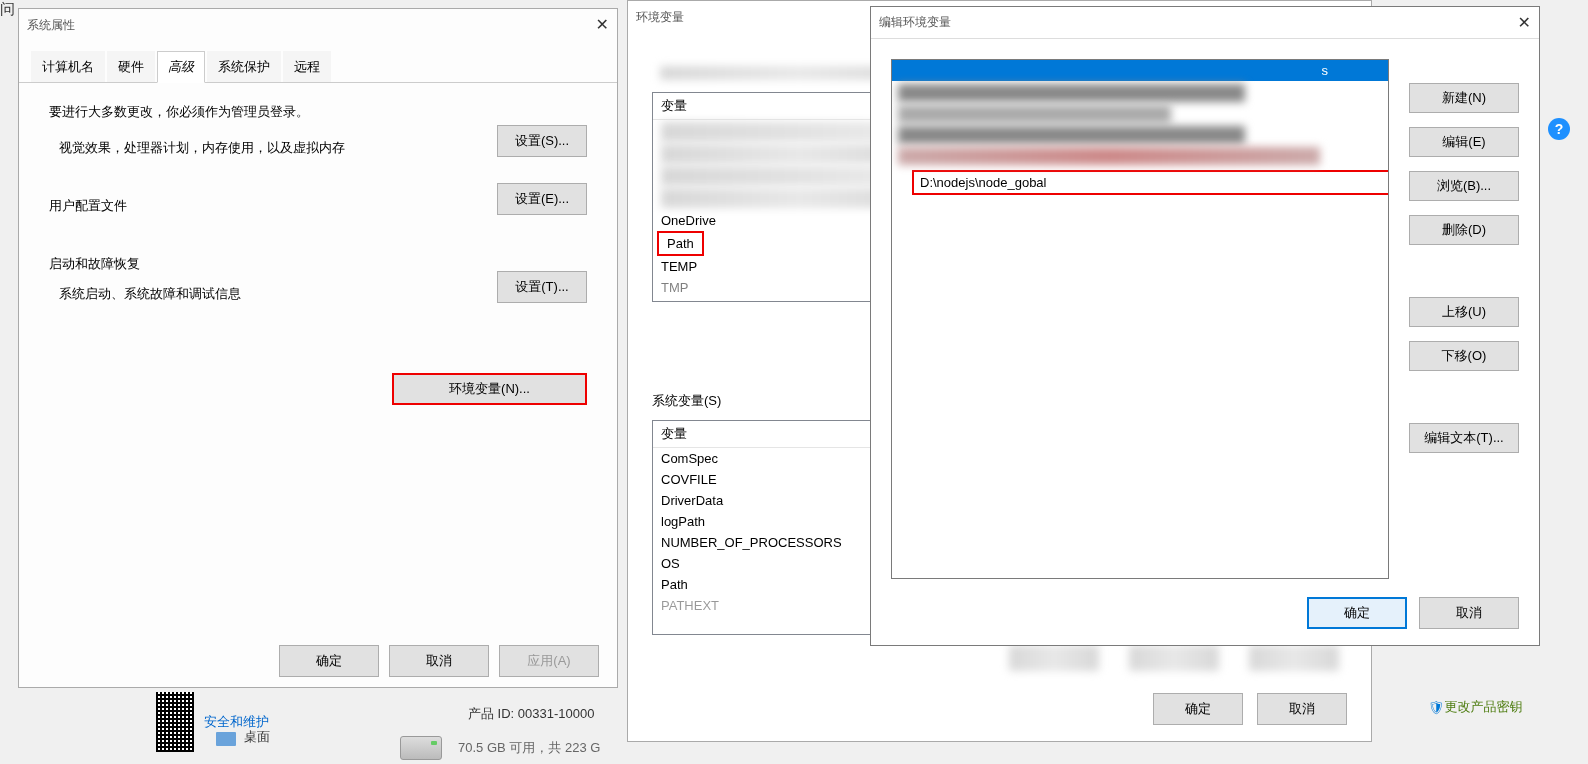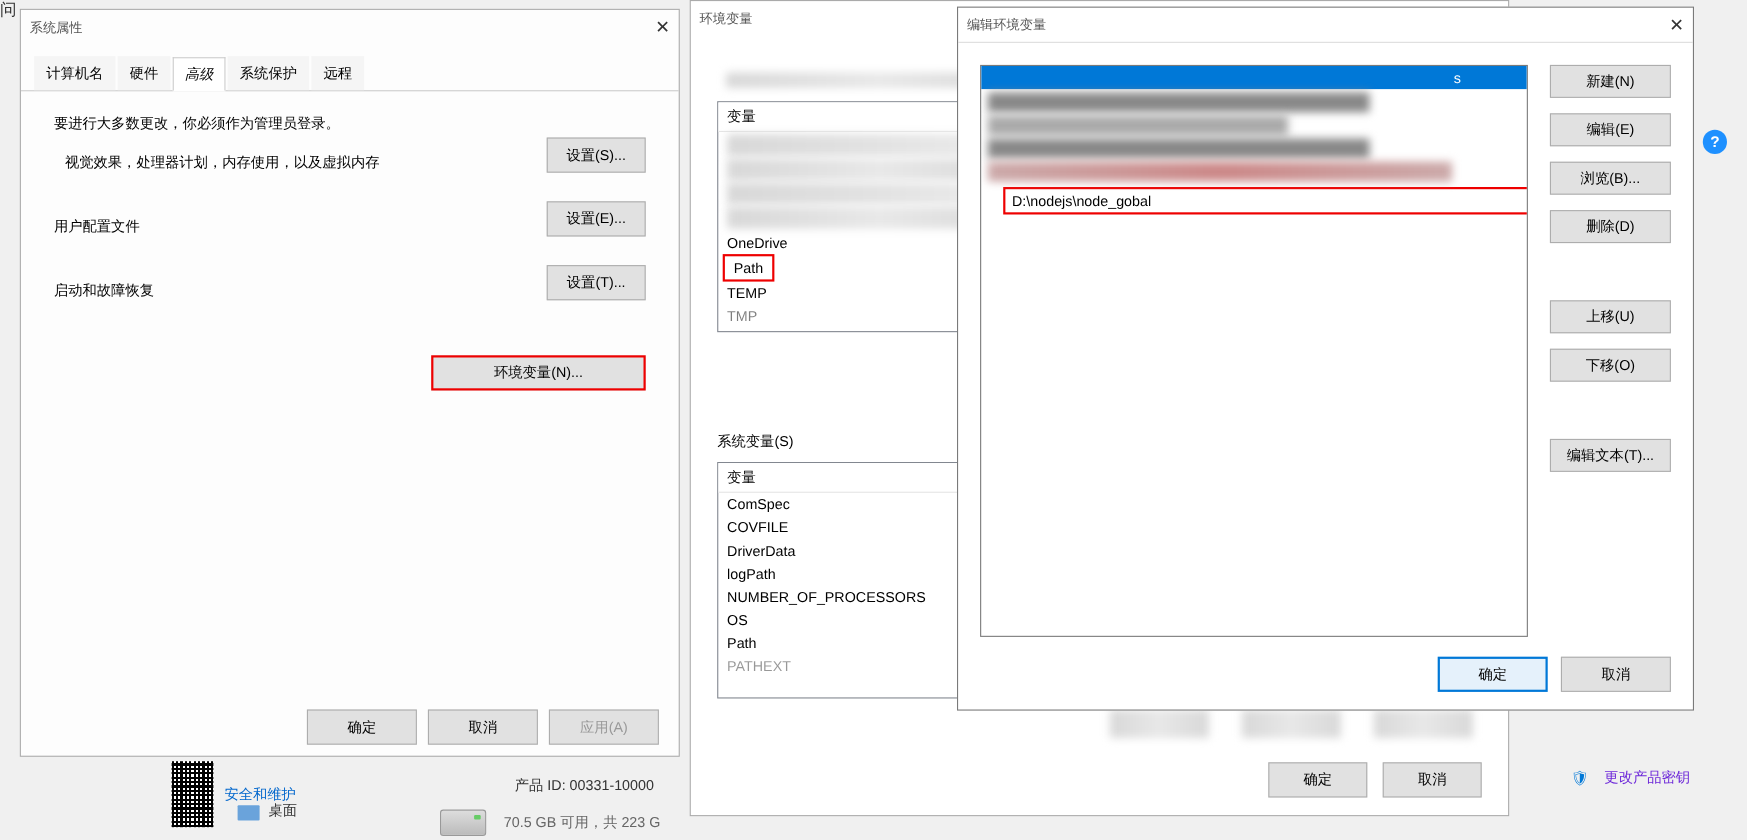--- a/index.html
+++ b/index.html
@@ -4,21 +4,21 @@
 <style>
 * { box-sizing: border-box; font-family: "Microsoft YaHei", "Segoe UI", sans-serif; }
 body { margin: 0; background: #f0f0f0; width: 1588px; height: 764px; position: relative; overflow: hidden; }
 
 .dialog { position: absolute; background: #fff; border: 1px solid #aaa; }
 .titlebar { height: 32px; display: flex; align-items: center; padding: 0 8px; font-size: 12px; color: #555; position: relative; }
 .titlebar .close { position: absolute; right: 8px; top: 6px; font-size: 16px; color: #333; cursor: pointer; }
 
 
 #sys-prop { left: 18px; top: 8px; width: 600px; height: 680px; background: #fdfdfd; }
-.tabs { display: flex; border-bottom: 1px solid #ccc; padding: 10px 12px 0 12px; height: 42px; font-size: 13px; }
+.tabs { display: flex; border-bottom: 1px solid #ccc; padding: 10px 12px 0 12px; height: 42px; font-size: 13px; align-items: flex-end; }
 .tab { padding: 6px 10px; background: #f5f5f5; border: 1px solid transparent; border-bottom: none; cursor: pointer; margin-right: 2px; }
 .tab.active { background: #fff; border: 1px solid #ccc; border-bottom: 1px solid #fff; position: relative; top: 1px; font-style: italic; }
 .sys-body { padding: 20px 30px 10px 30px; font-size: 13px; }
 .group { margin-bottom: 20px; position: relative; }
 .group-title { font-size: 13px; margin-bottom: 12px; }
 .group-desc { font-size: 13px; margin: 10px 0 40px 10px; }
 .btn { background: #e1e1e1; border: 1px solid #adadad; font-size: 13px; padding: 4px 8px; min-width: 90px; height: 32px; cursor: pointer; }
 .btn-right { position: absolute; right: 0; bottom: 0; }
 .btn-env { float: right; margin-top: 20px; width: 195px; height: 32px; }
 .red-box { border: 2px solid #e00; }
@@ -41,21 +41,21 @@
 #edit-env { left: 870px; top: 6px; width: 670px; height: 640px; background: #fff; border: 1px solid #7a7a7a; z-index: 5; }
 #edit-env .titlebar { border-bottom: 1px solid #ddd; }
 .edit-body { padding: 20px 20px; display: flex; gap: 20px; height: 560px; }
 .path-list { flex: 1; border: 1px solid #7a7a7a; background: #fff; font-size: 13px; overflow: hidden; }
 .path-row { padding: 3px 6px; white-space: nowrap; }
 .path-row.selected { background: #0078d7; color: #fff; }
 .path-list .blur2 { filter: blur(4px); height: 18px; margin: 3px 6px; }
 .blur2.a { background: #888; width: 70%; }
 .blur2.b { background: #aaa; width: 55%; }
 .blur2.c { background: linear-gradient(90deg,#caa,#c88,#caa); width: 80%; }
-.side-btns { display: flex; flex-direction: column; gap: 14px; width: 110px; }
+.side-btns { display: flex; flex-direction: column; gap: 14px; width: 110px; margin-top: 24px; }
 .side-btns .btn { width: 110px; height: 30px; }
 .side-gap { height: 24px; }
 .edit-bottom { position: absolute; bottom: 16px; right: 20px; display: flex; gap: 12px; }
 .edit-bottom .btn { width: 100px; }
 .btn.primary { border: 2px solid #0078d7; background: #e5f1fb; }
 
 
 .bg-piece { position: absolute; font-size: 13px; color: #333; }
 .shield { color: #0078d7; display: inline-block; }
 .shield::before { content: "🛡"; }
@@ -75,21 +75,21 @@
 </div>
 <div class="bg-piece" style="left:216px; top:728px; display:flex; align-items:center; gap:8px; color:#333;">
   <span class="folder-icon"></span>
   <span>桌面</span>
 </div>
 <div class="bg-piece" style="left:468px; top:705px;">产品 ID: 00331-10000</div>
 <div class="bg-piece" style="left:400px; top:736px; display:flex; align-items:center; gap:16px;">
   <div class="drive-icon"></div>
   <span style="color:#666;">70.5 GB 可用，共 223 G</span>
 </div>
-<div class="bg-piece" style="left:1428px; top:698px; display:flex; align-items:center; gap:14px; color:#6d28d9;">
+<div class="bg-piece" style="left:1428px; top:698px; display:flex; align-items:center; gap:0; color:#4d7c0f;">
   <span class="shield"></span>
   <span>更改产品密钥</span>
 </div>
 <div class="bg-piece help-circle" style="left:1548px; top:118px;">?</div>
 
 <div id="sys-prop" class="dialog">
   <div class="titlebar">
     <span>系统属性</span>
     <span class="close">✕</span>
   </div>
@@ -108,20 +108,21 @@
       <button class="btn btn-right">设置(S)...</button>
     </div>
 
     <div class="group" style="margin-top:40px;">
       <div class="group-title">用户配置文件</div>
       <button class="btn btn-right">设置(E)...</button>
     </div>
 
     <div class="group" style="margin-top:40px;">
       <div class="group-title">启动和故障恢复</div>
+      <div class="group-desc">系统启动、系统故障和调试信息</div>
       <button class="btn btn-right">设置(T)...</button>
     </div>
 
     <div style="clear:both; height:10px;"></div>
     <button class="btn btn-env red-box">环境变量(N)...</button>
   </div>
   <div class="bottom-btns">
     <button class="btn">确定</button>
     <button class="btn">取消</button>
     <button class="btn disabled">应用(A)</button>

